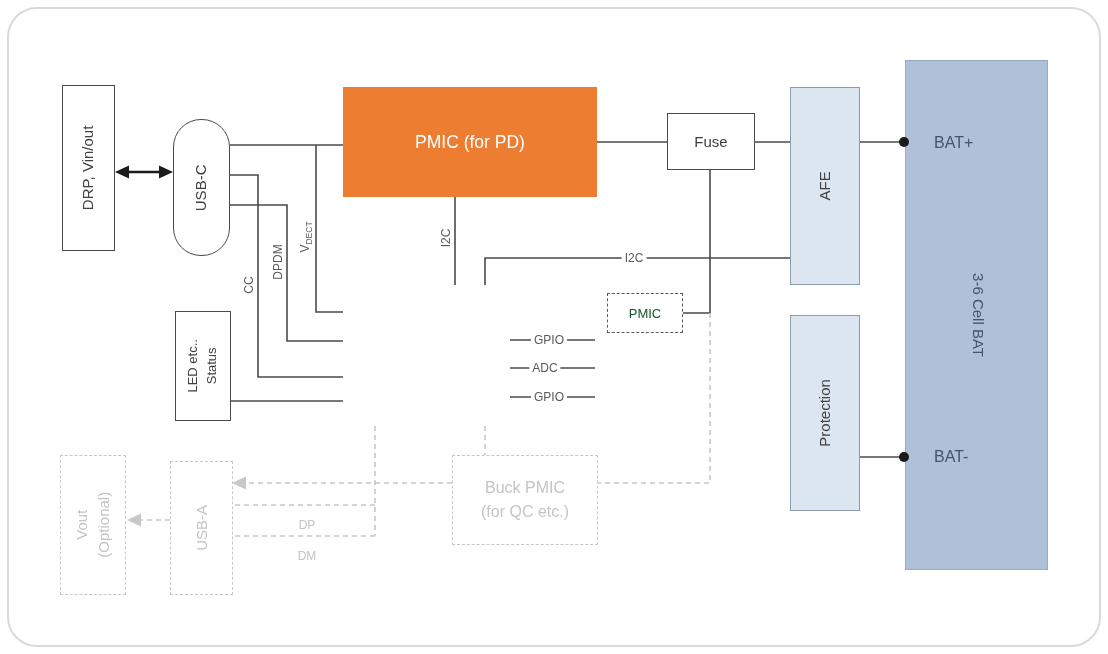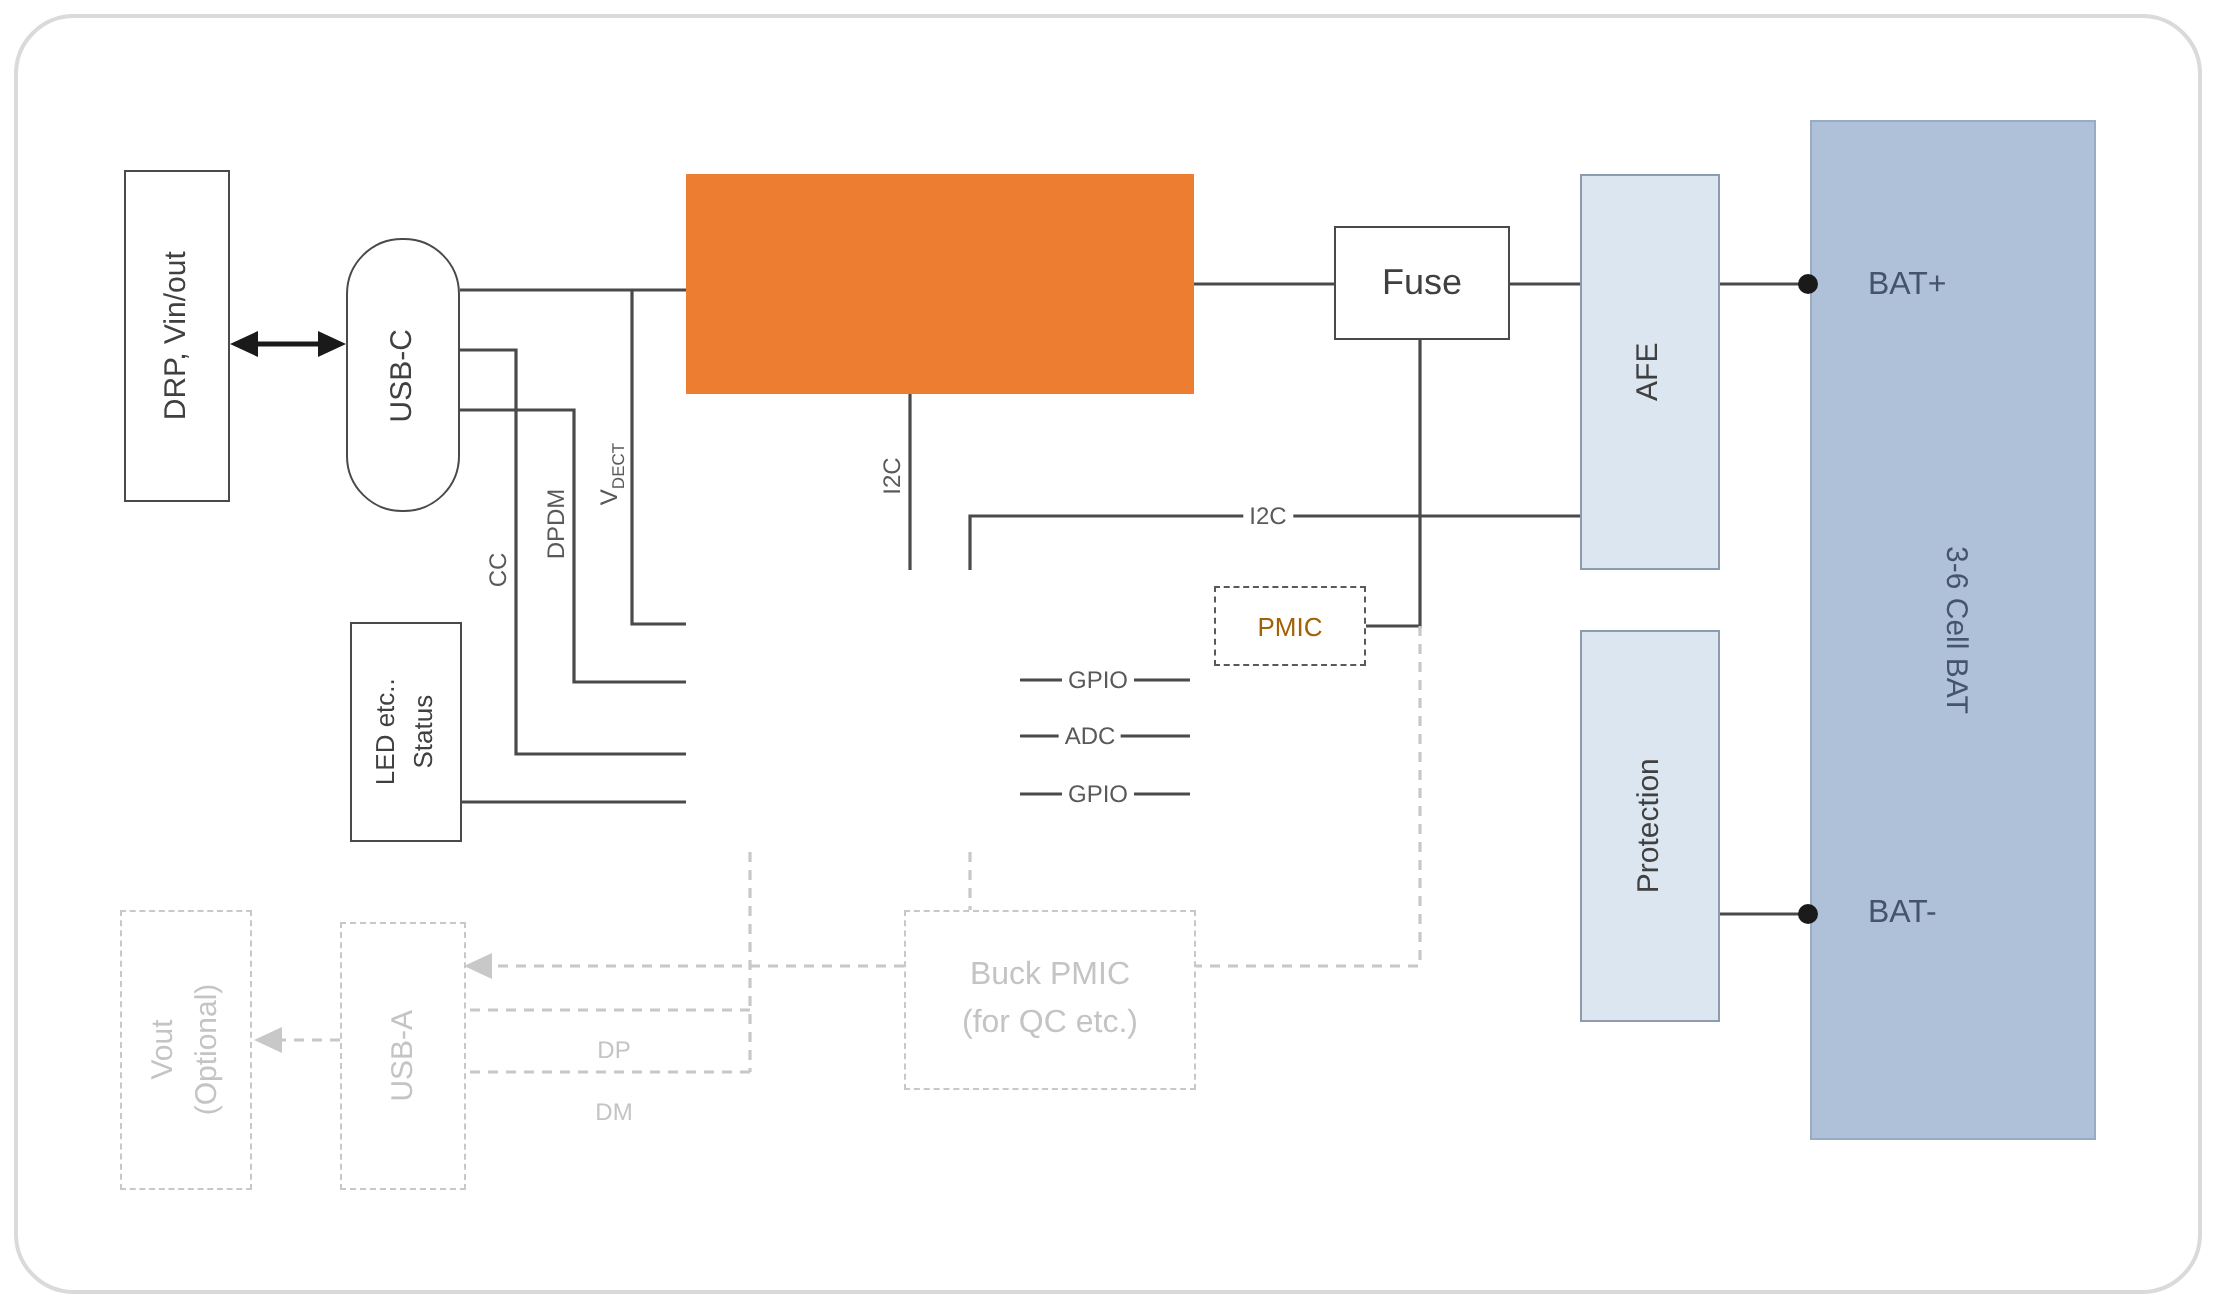--- a/index.html
+++ b/index.html
@@ -22,32 +22,32 @@
   .box { position:absolute; display:flex; align-items:center; justify-content:center;
          box-sizing:border-box; z-index:2; text-align:center; }
   .outlined { border:1.6px solid var(--line-dark,#4A4A4A); background:#fff; }
 
   .vtext { transform:rotate(-90deg); white-space:nowrap; text-align:center; line-height:1.45; }
 
   .b-drp  { left:62px;  top:85px;  width:53px;  height:166px; font-size:15px; }
   .b-usbc { left:173px; top:119px; width:57px;  height:137px; border-radius:28px; font-size:15px; }
   .b-pdpmic { left:343px; top:87px; width:254px; height:110px; background:var(--accent-orange,#ED7D31);
               color:#fff; font-size:17.5px; line-height:1.5; }
-  .b-fuse { left:667px; top:113px; width:88px; height:57px; font-size:18px; }
+  .b-fuse { left:667px; top:113px; width:88px; height:57px; font-size:15px; }
   .b-afe  { left:790px; top:87px;  width:70px; height:198px; background:var(--panel-blue,#DCE6F1);
             border:1px solid #8C9BAD; font-size:15px; color:#404040; }
   .b-prot { left:790px; top:315px; width:70px; height:196px; background:var(--panel-blue,#DCE6F1);
             border:1px solid #8C9BAD; font-size:15px; color:#404040; }
   .b-bat  { left:905px; top:60px;  width:143px; height:510px; background:var(--battery-blue,#AEC1D9);
             border:1px solid #98ABC4; color:var(--text-navy,#44546A); font-size:15px; }
   .b-mcu  { left:343px; top:285px; width:167px; height:141px; background:var(--accent-blue,#5094D4);
             color:#fff; font-size:17px; line-height:1.5; }
   .b-led  { left:175px; top:311px; width:56px; height:110px; font-size:13px; }
   .b-pmic { left:607px; top:293px; width:76px; height:40px; border:1.5px dashed #595959;
-            font-size:13px; color:#a16207; }
+            font-size:13px; color:#14532d; }
   .b-buck { left:452px; top:455px; width:146px; height:90px; border:1.5px dashed var(--line-muted,#C8C8C8);
             color:var(--text-muted,#C4C4C4); font-size:16px; line-height:1.5; }
   .b-vout { left:60px;  top:455px; width:66px; height:140px; border:1.5px dashed var(--line-muted,#C8C8C8);
             color:var(--text-muted,#C4C4C4); font-size:15px; }
   .b-usba { left:170px; top:461px; width:63px; height:134px; border:1.5px dashed var(--line-muted,#C8C8C8);
             color:var(--text-muted,#C4C4C4); font-size:15px; }
 
   .bat-term { position:absolute; z-index:3; font-size:16px; color:var(--text-navy,#44546A);
               transform:translateY(-50%); }
   .bat-pos { left:934px; top:143px; }
@@ -113,20 +113,21 @@
   <div class="box outlined b-drp">
     <span class="vtext">DRP, Vin/out</span>
   </div>
 
   <div class="box outlined b-usbc">
     <span class="vtext">USB-C</span>
   </div>
 
   <div class="box b-pdpmic">
     <span>
+      <span style="display:block">PMIC (for PD)</span>
     </span>
   </div>
 
   <div class="box outlined b-fuse">
     <span>Fuse</span>
   </div>
 
   <div class="box b-afe">
     <span class="vtext">AFE</span>
   </div>

